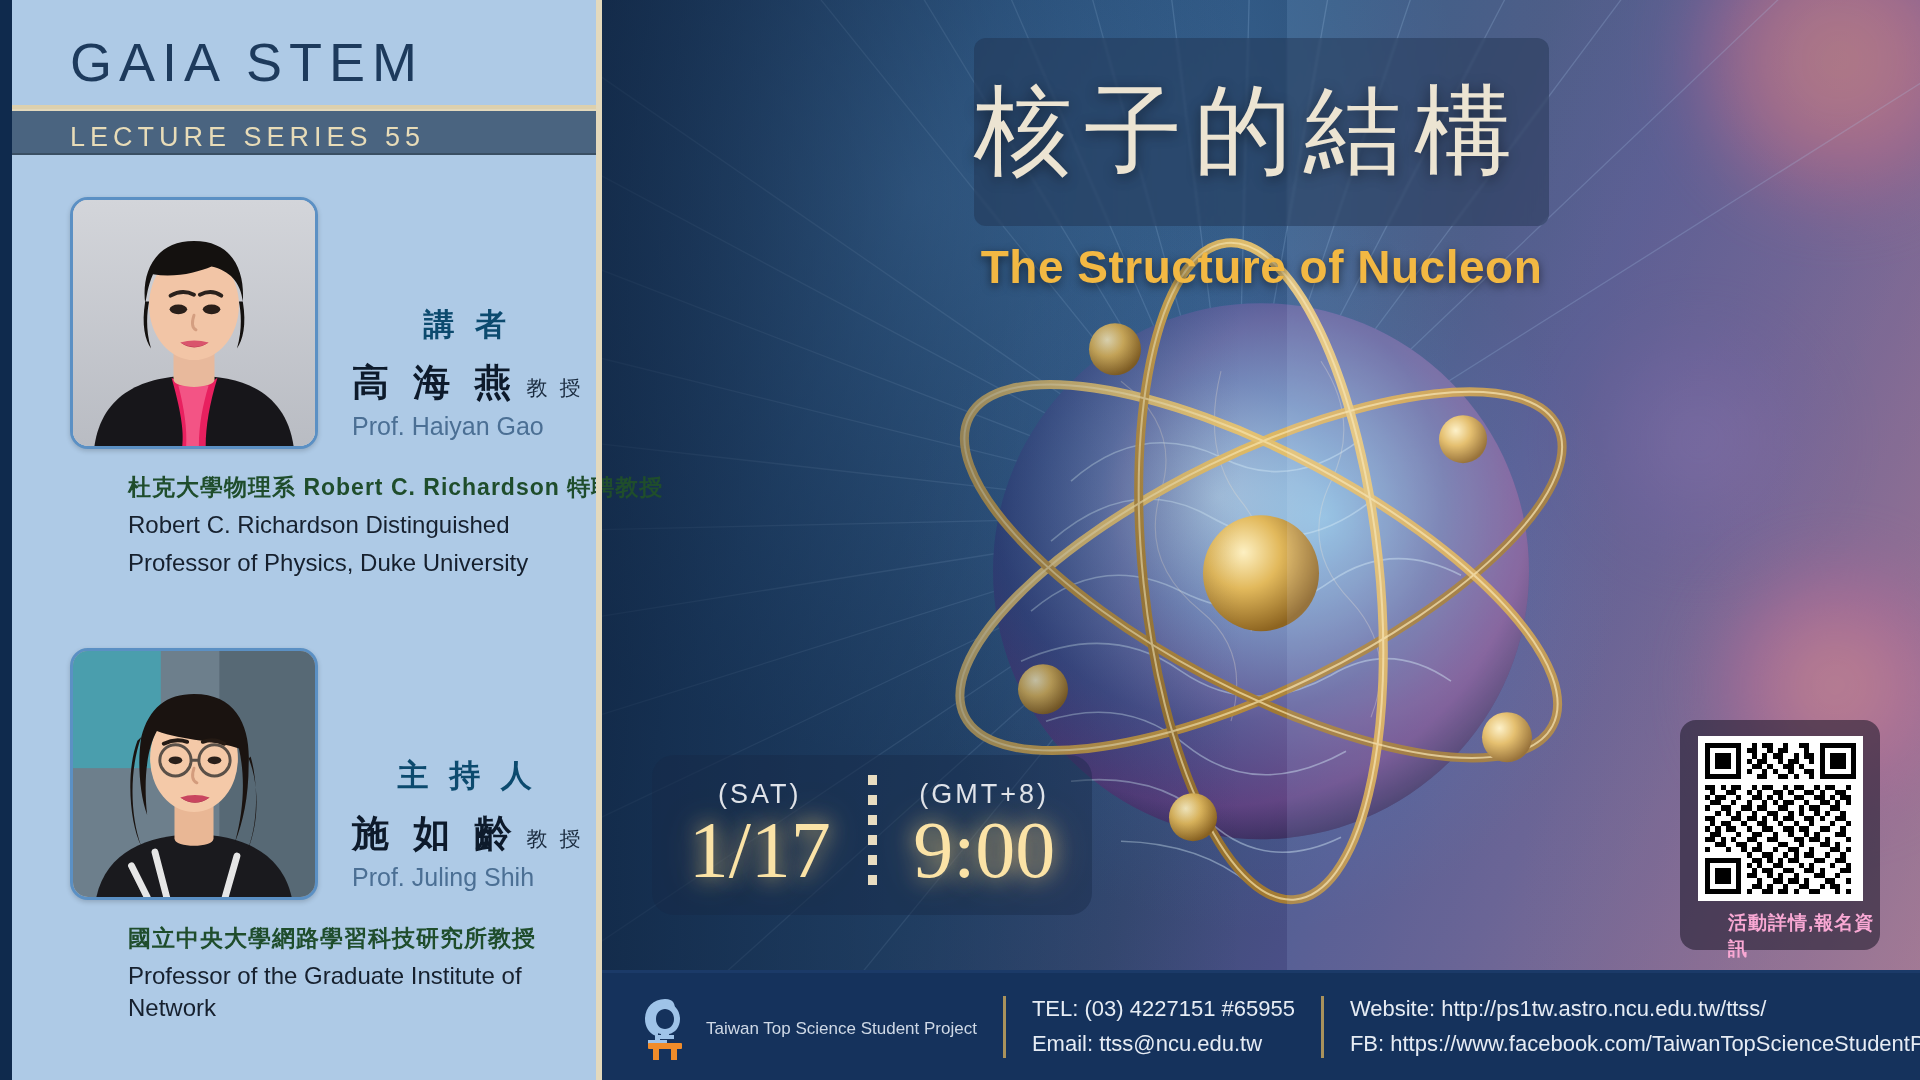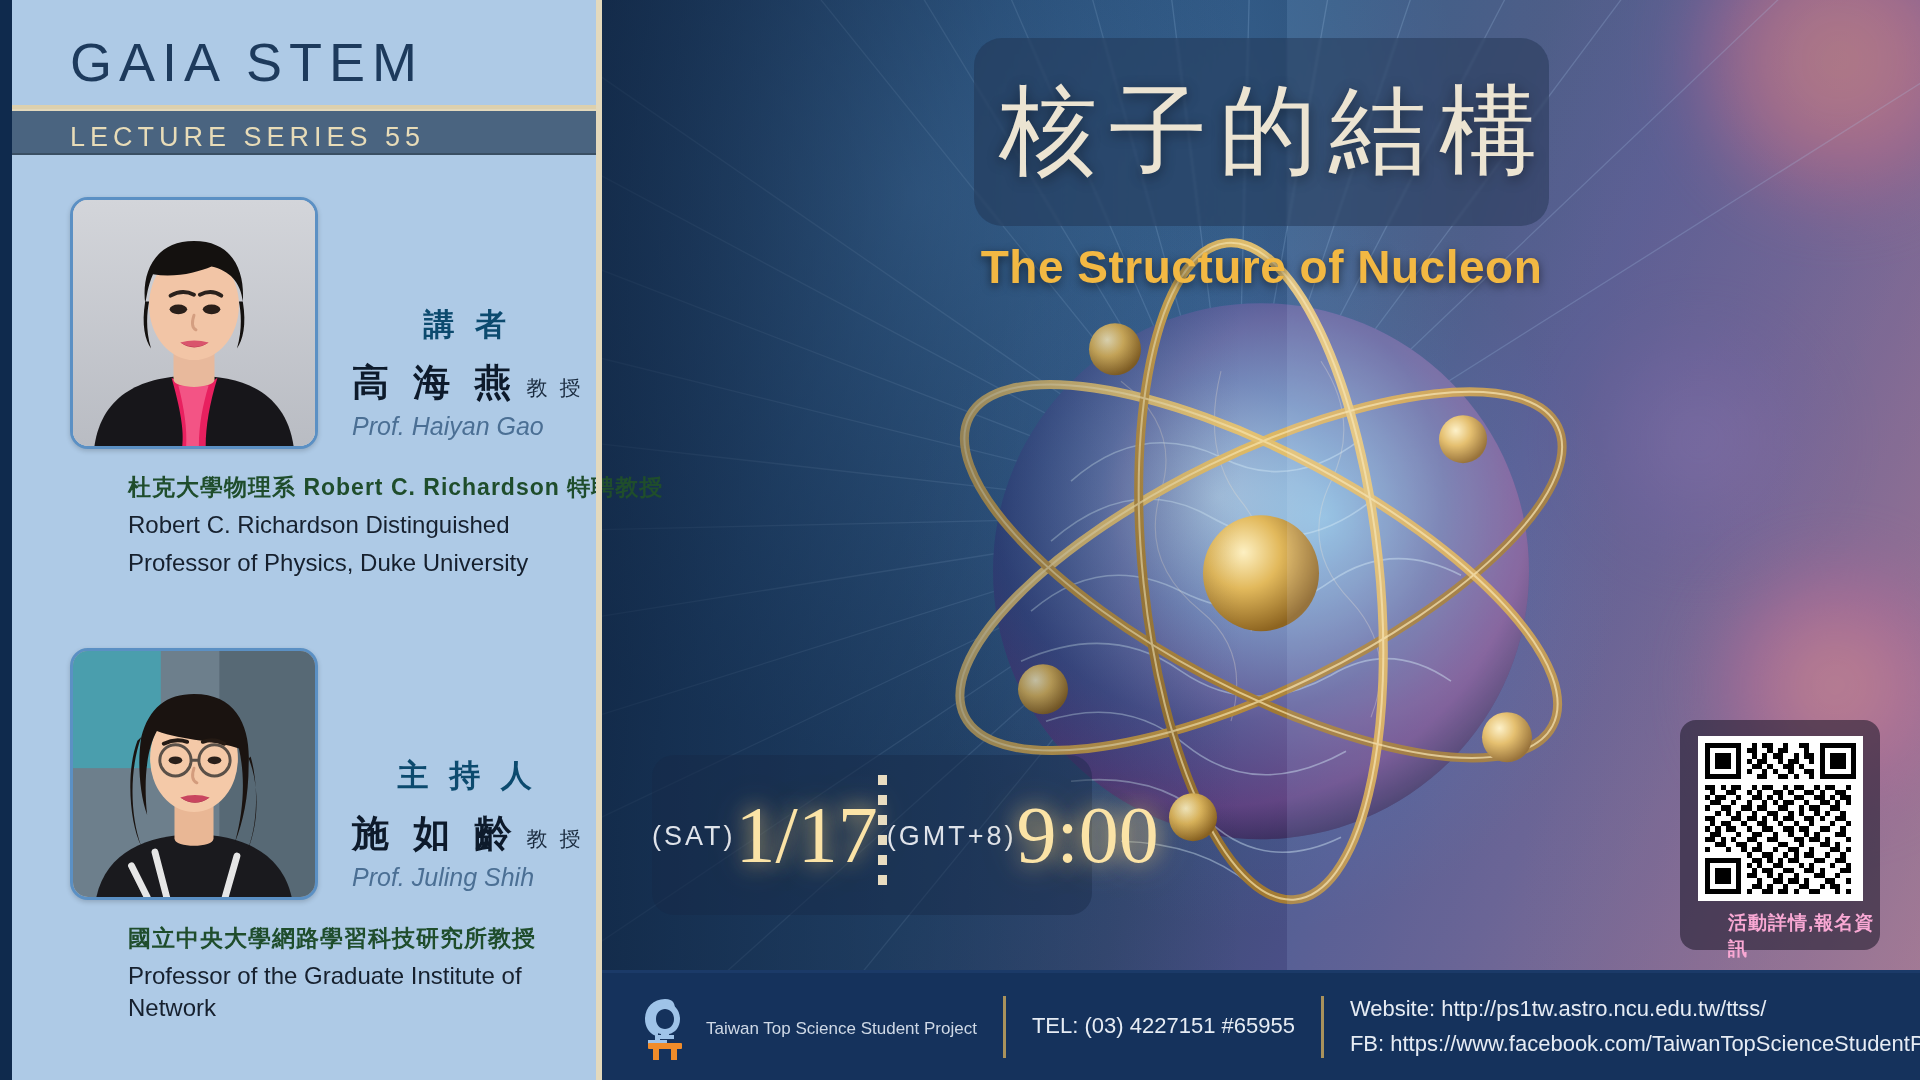--- a/index.html
+++ b/index.html
@@ -47,21 +47,21 @@
   }
   .photo svg { display:block; width:100%; height:100%; }
   .person-text { padding-bottom:8px; }
   .role {
     font-size:31px; font-weight:700; color:#0c4a6e; letter-spacing:6px;
     margin-bottom:12px; text-align:center;
   }
   .name-row { display:flex; align-items:baseline; gap:8px; }
   .name-cn { font-size:37px; font-weight:700; color:#0d1a2b; letter-spacing:7px; }
   .name-suffix { font-size:21px; color:#1b2c40; letter-spacing:3px; }
-  .name-en { font-size:25px; color:#4b6f94; margin-top:4px; font-weight:500;font-style:italic; }
+  .name-en { font-size:25px; color:#4b6f94; margin-top:4px; font-weight:500; }
 
   .affil { padding:0 0 0 58px; margin-top:22px; }
   .affil-cn {
     font-size:23px; font-weight:700; color:#1f4d2c; letter-spacing:1px;
     line-height:1.4; white-space:nowrap;
   }
   .affil-en { font-size:24px; color:#16202e; line-height:1.35; margin-top:6px; }
 
   .p1 { margin-top:42px; }
   .p2 { margin-top:68px; }
@@ -99,42 +99,42 @@
 
   
   .atom-wrap {
     position:absolute; left:50%; top:50%; transform:translate(-50%,-46%);
     width:780px; height:780px;
   }
 
   
   .title-panel {
     position:absolute; left:372px; top:38px; width:575px; height:188px;
-    background:rgba(30,48,78,.45); border-radius:28px;
-    display:flex; align-items:center; justify-content:flex-end;
+    background:rgba(30,48,78,.45); border-radius:12px;
+    display:flex; align-items:center; justify-content:flex-start;
     backdrop-filter:blur(1px);
   }
   .title-cn {
     font-size:98px; color:#ece4d2; letter-spacing:12px; font-weight:400;
     text-shadow:0 3px 14px rgba(0,0,0,.45); white-space:nowrap;
     font-family:"Liberation Sans", sans-serif;
   }
   .title-en {
     position:absolute; left:372px; top:240px; width:575px; text-align:center;
     font-size:46px; font-weight:700; color:#f2b843; letter-spacing:.5px;
     text-shadow:0 3px 10px rgba(0,0,0,.55); white-space:nowrap;
   }
 
   
   .dt-panel {
     position:absolute; left:50px; top:755px; width:440px; height:160px;
     background:rgba(22,40,70,.40); border-radius:22px;
     display:flex; align-items:center;
   }
-  .dt-col { flex:1 1 0; display:flex; flex-direction:row; align-items:center; justify-content:space-between; }
+  .dt-col { flex:1 1 0; display:flex; flex-direction:column; align-items:center; justify-content:space-between; }
   .dt-label { font-size:27px; color:#dfe3ea; letter-spacing:3px; margin-bottom:-2px; }
   .dt-value {
     font-family:"Liberation Serif", serif; font-size:80px; color:#fbe3a6; line-height:1.05;
     text-shadow:0 0 20px rgba(250,214,130,.75), 0 0 42px rgba(250,200,110,.45);
   }
   .dt-div {
     width:9px; height:120px; flex:0 0 9px;
     background:repeating-linear-gradient(180deg,#e8dcc0 0 10px, rgba(0,0,0,0) 10px 20px);
   }
 
@@ -642,20 +642,21 @@
         </div>
         <div>
           <div class="logo-text-en">Taiwan Top Science Student Project</div>
         </div>
       </div>
 
       <div class="vbar"></div>
 
       <div class="contact">
         <div>TEL: (03) 4227151 #65955</div>
+        <div>Email: ttss@ncu.edu.tw</div>
       </div>
 
       <div class="vbar"></div>
 
       <div class="links">
         <div>Website: http://ps1tw.astro.ncu.edu.tw/ttss/</div>
         <div>FB: https://www.facebook.com/TaiwanTopScienceStudentProject</div>
       </div>
     </footer>
   </section>

